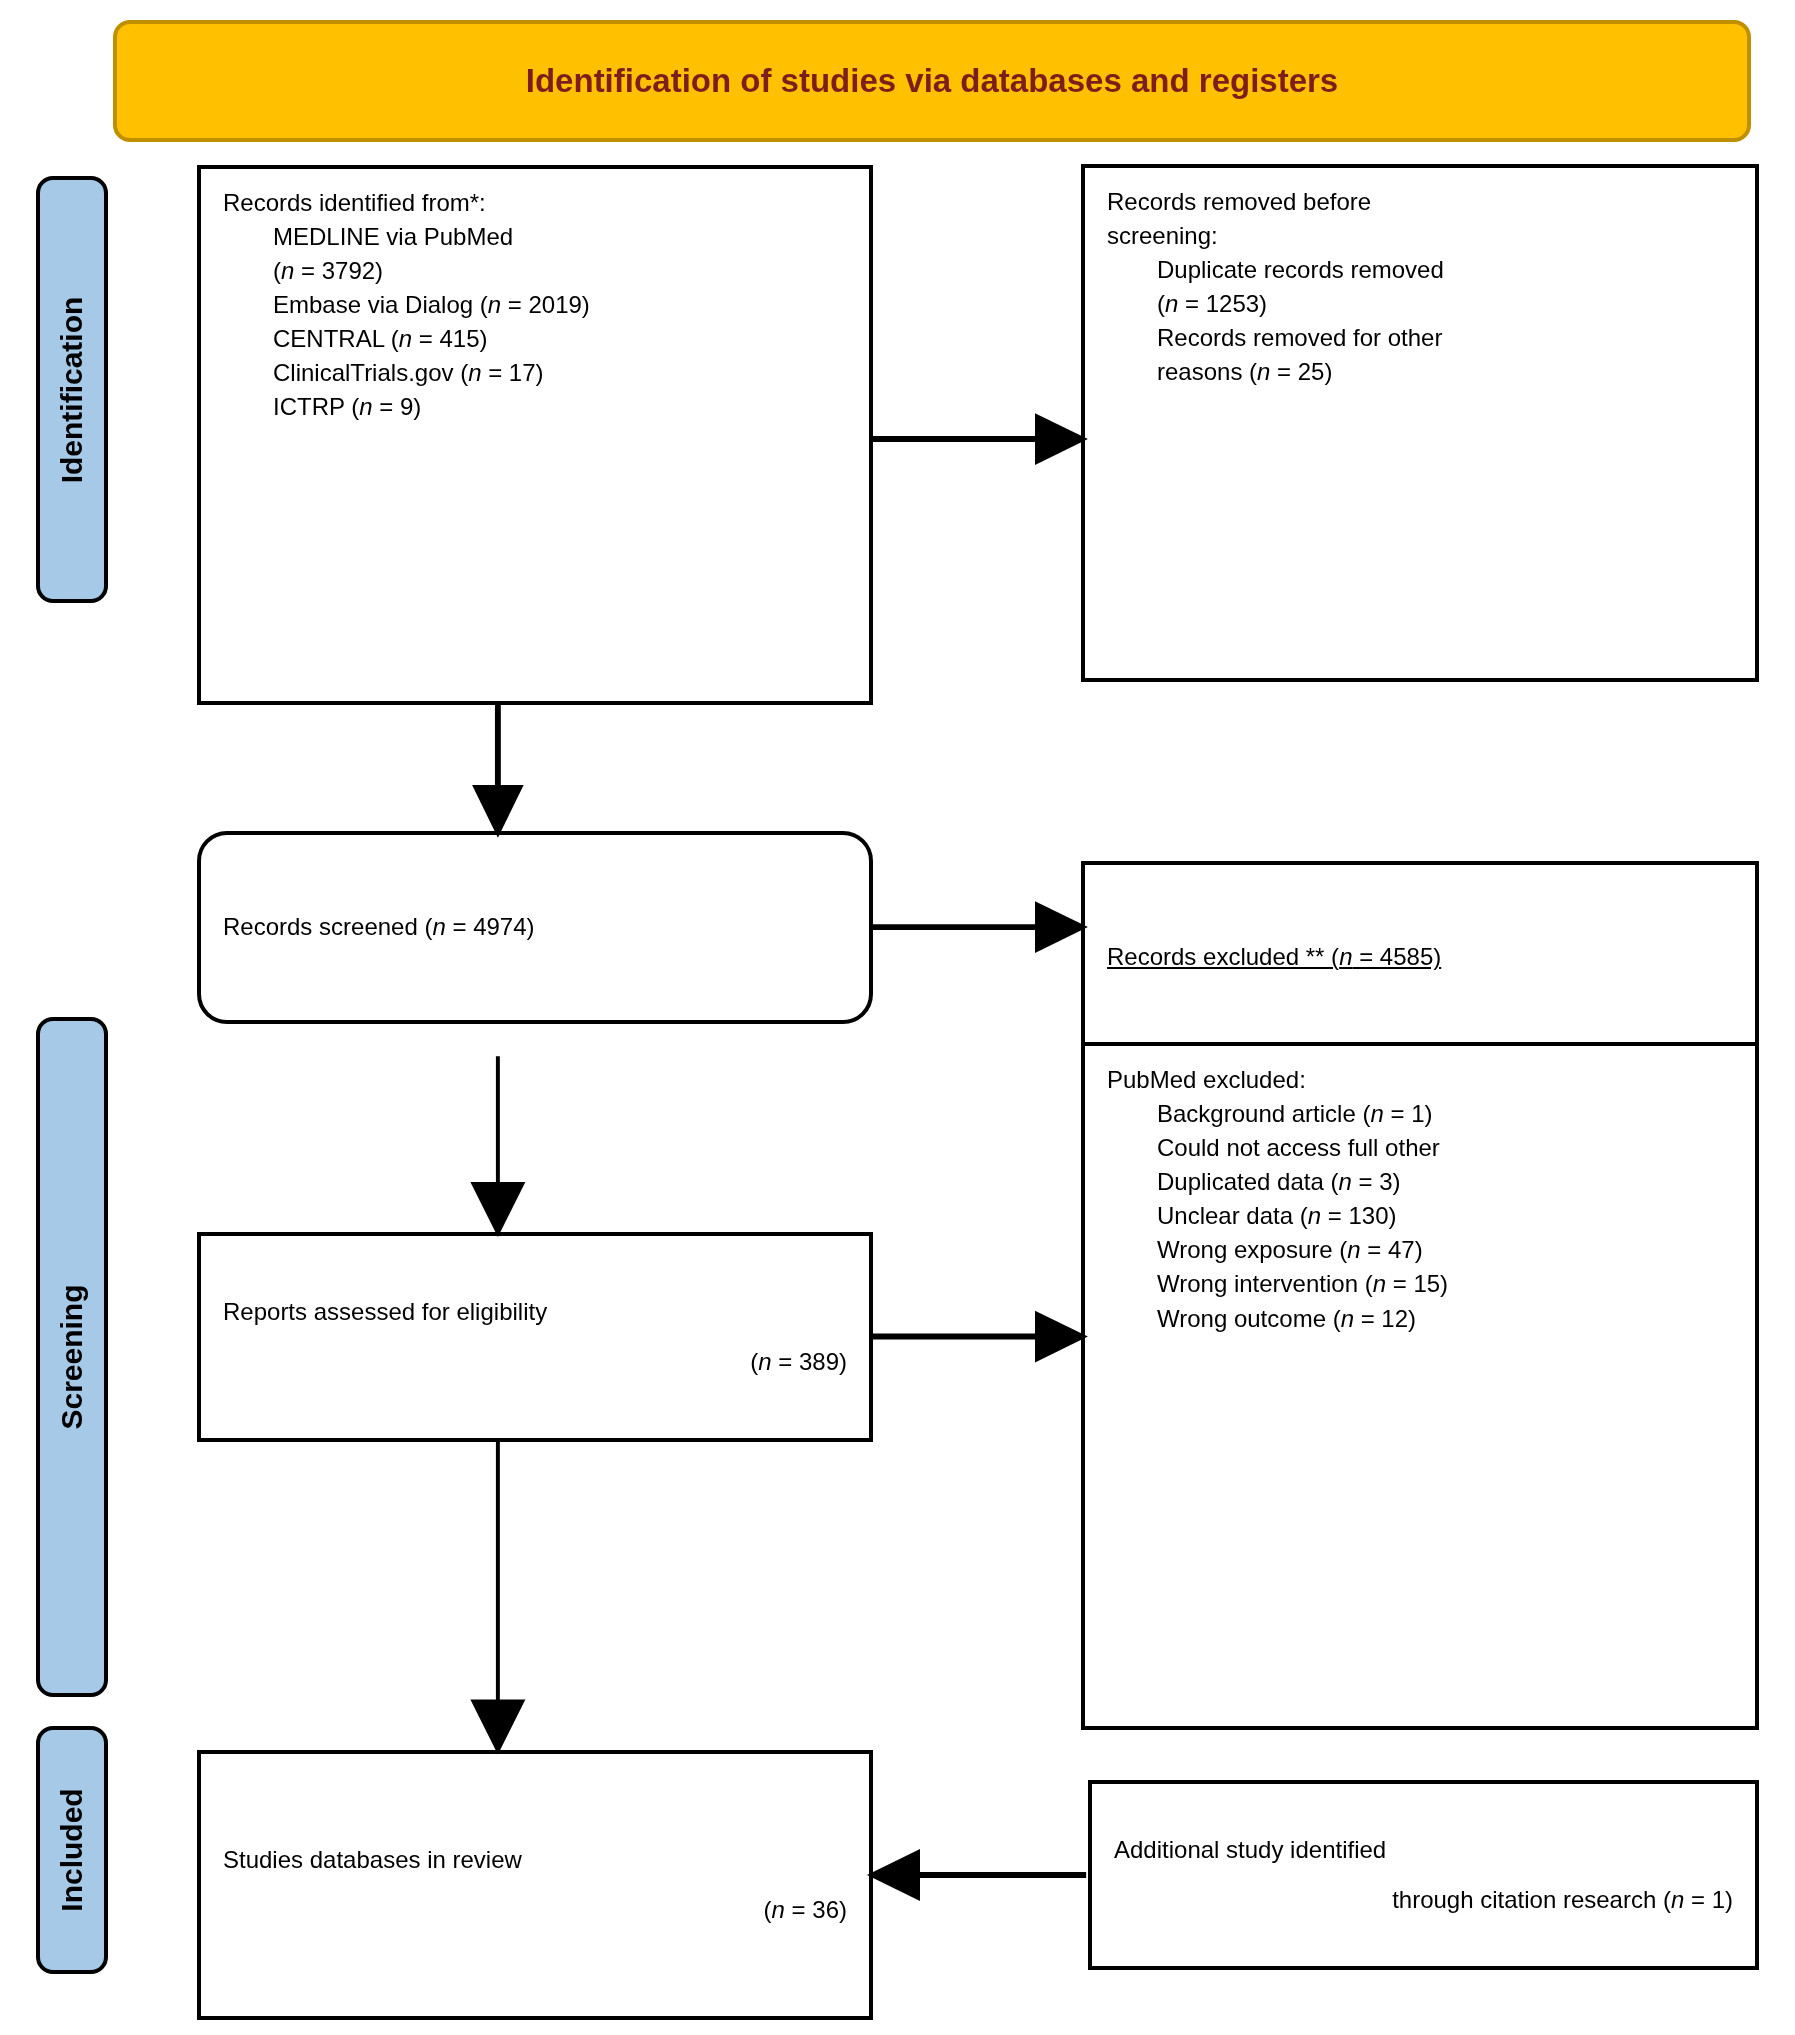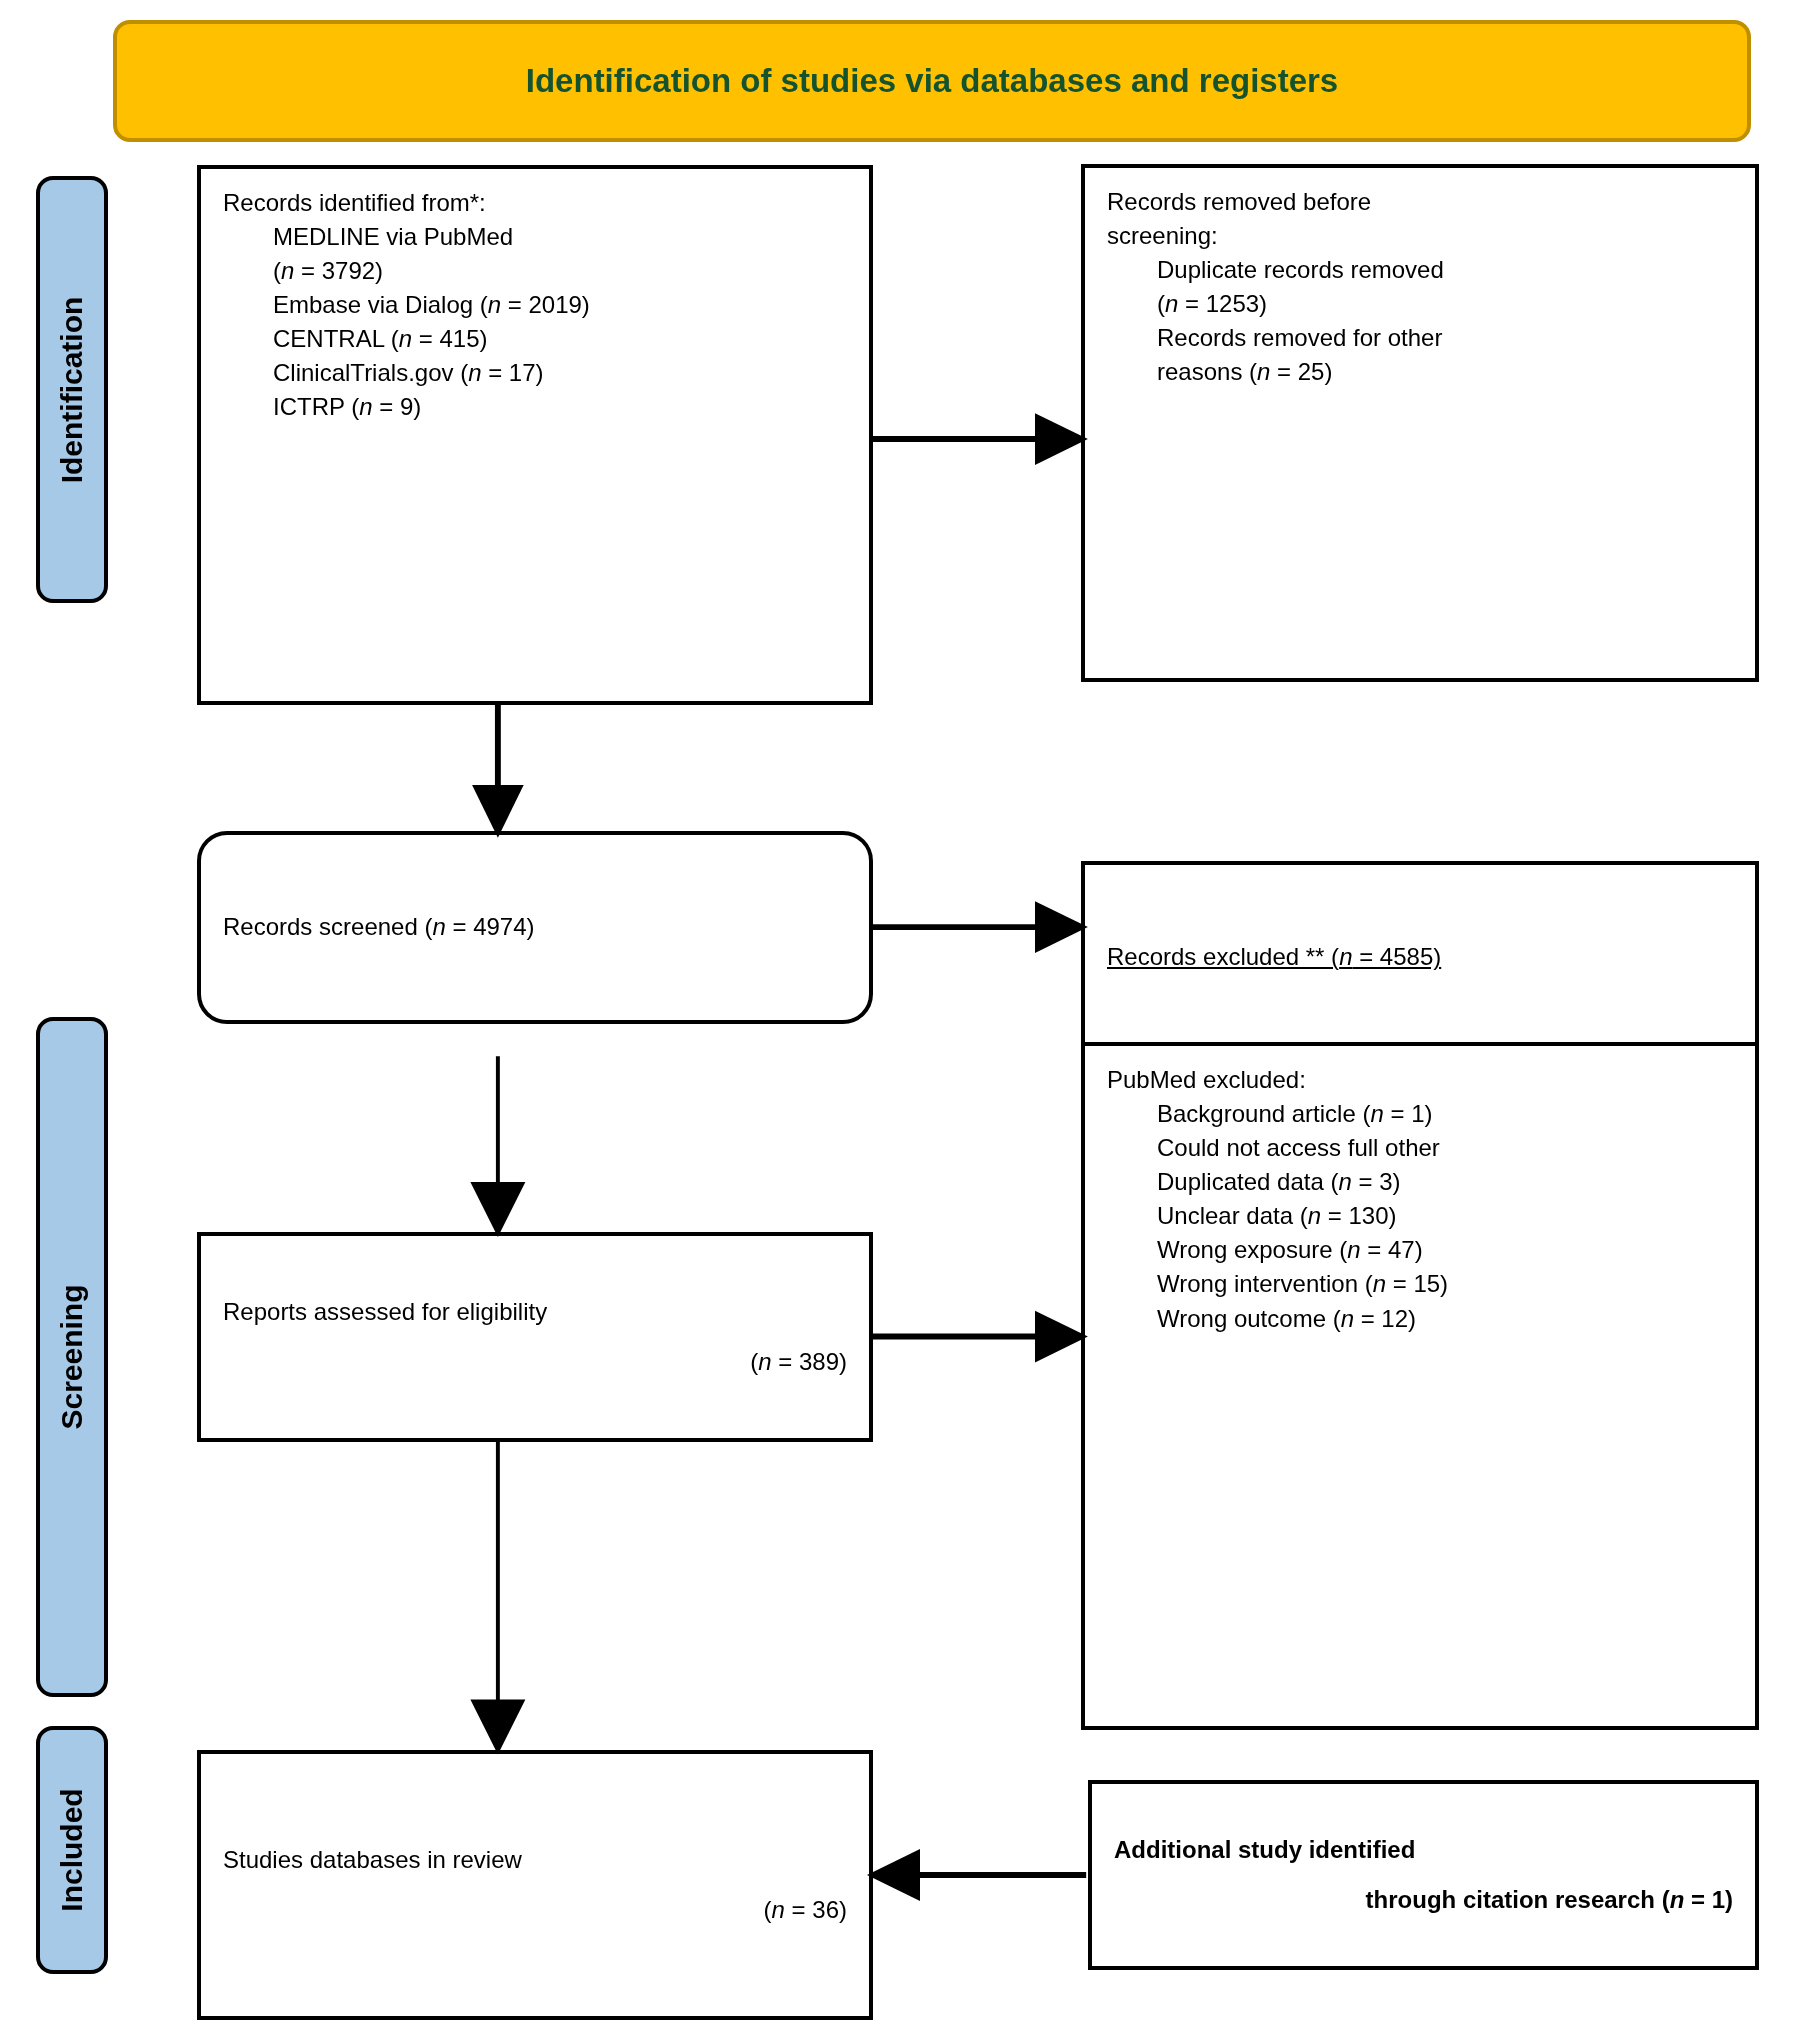--- a/index.html
+++ b/index.html
@@ -29,21 +29,21 @@
     border: 4.6px solid #BF8F00;
     border-radius: 17px;
     box-sizing: border-box;
     display: flex;
     align-items: center;
     justify-content: center;
   }
   .header-banner .banner-text {
     font-size: 33px;
     font-weight: bold;
-    color: #14532d;
+    color: #7f1d1d;
     letter-spacing: 0px;
     text-align: right;
   }
 
   
   .stage-tab {
     position: absolute;
     background: #A6C9E8;
     border: 4.6px solid #000000;
     border-radius: 17px;
@@ -87,21 +87,21 @@
     justify-content: center;
   }
 
   #box-identified      { left: 197px;  top: 165px;  width: 676px; height: 540px; }
   #box-removed         { left: 1081px; top: 164px;  width: 678px; height: 518px; }
   #box-screened        { left: 197px;  top: 831px; width: 676px; height: 193px; border-radius: 30px; }
   #box-excluded        { left: 1081px; top: 861px; width: 678px; height: 193px; text-decoration: underline; }
   #box-eligibility     { left: 197px;  top: 1232px; width: 676px; height: 210px; }
   #box-reports-excluded{ left: 1081px; top: 1042px; width: 678px; height: 688px; }
   #box-included        { left: 197px;  top: 1750px; width: 676px; height: 270px; }
-  #box-additional      { left: 1088px; top: 1780px; width: 671px; height: 190px; font-weight: bold; }
+  #box-additional      { left: 1088px; top: 1780px; width: 671px; height: 190px; }
 
   
   #connectors {
     position: absolute;
     left: 0; top: 0;
     width: 1795px;
     height: 2035px;
     pointer-events: none;
   }
 </style>

